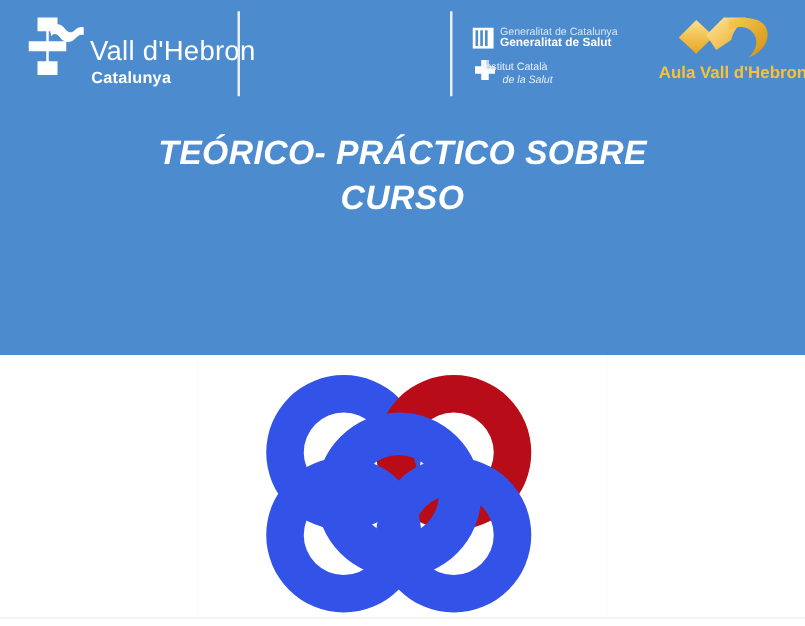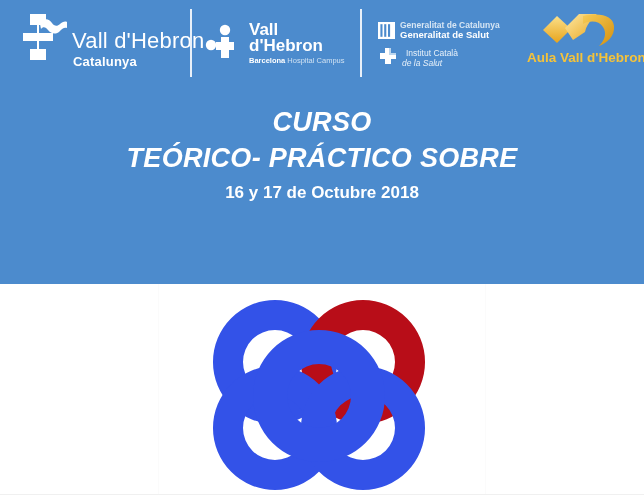--- a/index.html
+++ b/index.html
@@ -147,42 +147,41 @@
     height: 17px;
   }
   .logo3 .gen-l1 {
     position: absolute;
     left: 22px;
     top: 1px;
     font-size: 8.5px;
     line-height: 9px;
     color: #d7e6f4;
     white-space: nowrap;
-    font-weight: bold;
   }
   .logo3 .gen-l2 {
     position: absolute;
     left: 22px;
     top: 10px;
     font-size: 9.5px;
     line-height: 10px;
     font-weight: 700;
     color: #ffffff;
     white-space: nowrap;
   }
   .logo3 .ics-mark {
     position: absolute;
     left: 0;
     top: 27px;
     width: 20px;
     height: 20px;
   }
   .logo3 .ics-l1 {
     position: absolute;
-    left: 28px;
+    left: 8px;
     top: 28px;
     font-size: 8.5px;
     line-height: 10px;
     color: #e6f0f9;
     white-space: nowrap;
   }
   .logo3 .ics-l2 {
     position: absolute;
     left: 24px;
     top: 38px;
@@ -295,32 +294,20 @@
           <path fill="#ffffff" d="M16 2 h16 v11 h-7 v8 h14 v8 h-14 v8 h7 v11 h-16 v-11 h7 v-8 h-14 v-8 h14 v-8 h-7 z"></path>
           <path fill="#ffffff" d="M26 12 c4 -7 9 -5 12 -1 c2 3 5 4 8 1 c2 -2 5 -3 7 -2 l0 6 c-3 -1 -5 1 -7 3 c-4 4 -9 3 -12 -1 c-2 -3 -5 -4 -7 -1 z"></path>
         </svg>
       </span>
       <span class="txt-main">Vall d'Hebron</span>
       <span class="txt-sub">Catalunya</span>
     </div>
 
     <div class="divider d1"></div>
 
-    <div class="logo2">
-      <span class="mark">
-        <svg width="40" height="40" viewBox="0 0 40 40" xmlns="http://www.w3.org/2000/svg">
-          <circle cx="20" cy="6" r="5.2" fill="#ffffff"></circle>
-          <circle cx="6" cy="21" r="5.2" fill="#ffffff"></circle>
-          <path fill="#ffffff" d="M16 13 h8 v5 h5 v8 h-5 v8 h-8 v-8 h-5 v-8 h5 z"></path>
-        </svg>
-      </span>
-      <span class="l1">Vall</span>
-      <span class="l2">d'Hebron</span>
-      <span class="l3"><b>Barcelona</b><span> Hospital Campus</span></span>
-    </div>
 
     <div class="divider d2"></div>
 
     <div class="logo3">
       <span class="gen-mark">
         <svg width="17" height="17" viewBox="0 0 17 17" xmlns="http://www.w3.org/2000/svg">
           <rect x="0" y="0" width="17" height="17" fill="#ffffff"></rect>
           <rect x="2.4" y="2.2" width="2.1" height="12.6" fill="#4c8bcd"></rect>
           <rect x="6.2" y="2.2" width="2.1" height="12.6" fill="#4c8bcd"></rect>
           <rect x="10.0" y="2.2" width="2.1" height="12.6" fill="#4c8bcd"></rect>
@@ -358,23 +345,22 @@
           <path fill="url(#gA)" d="M2 18 L16 4 L30 17 L16 31 Z"></path>
           <path fill="url(#gB)" d="M24 16 L38 2 L56 2 C56 2 46 10 44 20 L32 28 Z"></path>
           <path fill="url(#gC)" d="M42 4 C60 0 72 4 73 14 C74 24 66 31 58 34 C64 28 66 21 62 15 C58 9 50 8 42 12 Z"></path>
         </svg>
       </span>
       <span class="txt">Aula Vall d'Hebron</span>
     </div>
   </div>
 
   <div class="title-block">
+    <div class="title-line">TEÓRICO- PRÁCTICO SOBRE</div>
     <div class="title-line">CURSO</div>
-    <div class="title-line">TEÓRICO- PRÁCTICO SOBRE</div>
-    <div class="date-line">16 y 17 de Octubre 2018</div>
   </div>
 
   <div class="white-area">
     <div class="guide-v gl"></div>
     <div class="guide-v gr"></div>
     <div class="guide-h"></div>
 
     <span class="flower">
       <svg width="232" height="200" viewBox="0 0 232 200" xmlns="http://www.w3.org/2000/svg">
 

